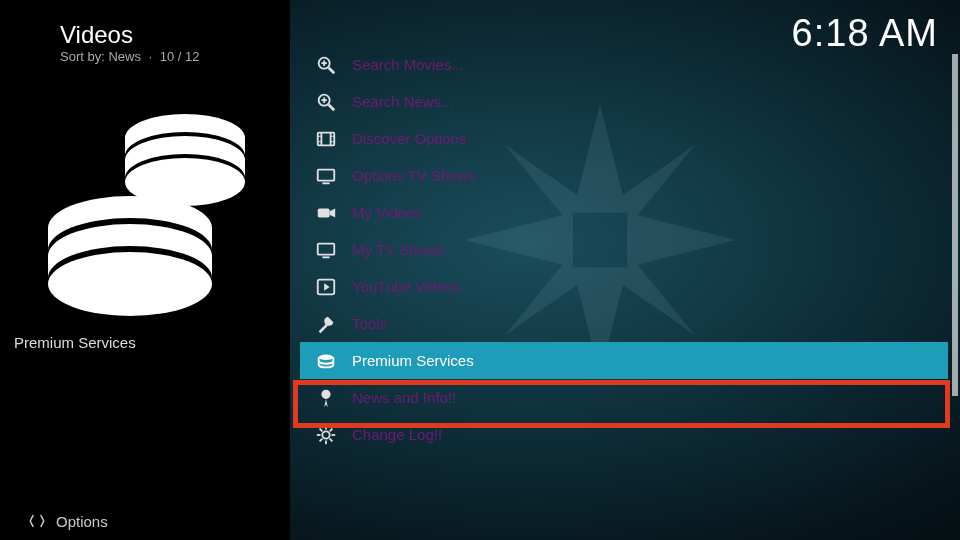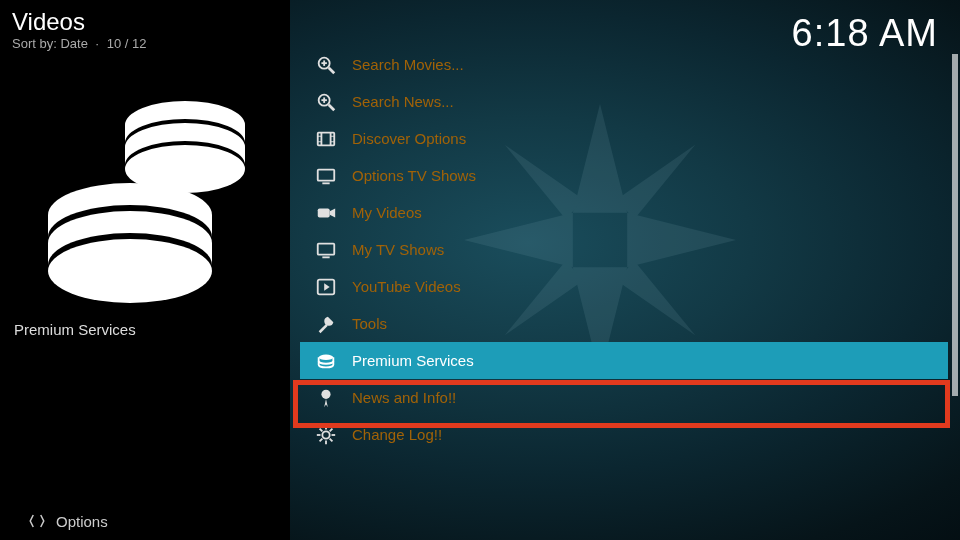--- a/index.html
+++ b/index.html
@@ -17,21 +17,21 @@
     pointer-events: none;
   }
   .sidebar {
     position: absolute;
     left: 0; top: 0; bottom: 0;
     width: 290px;
     background: #000;
     display: flex;
     flex-direction: column;
   }
-  .sidebar-header { padding: 8px 12px 4px 12px; }
+  .sidebar-header { padding: 21px 12px 4px 12px; margin-left: 48px; }
   .sidebar-title { font-size: 24px; font-weight: 300; color: #fff; }
   .sidebar-subtitle { font-size: 13px; color: #aaa; margin-top: 0px; }
   .logo-wrap { margin-top: 10px; text-align: center; padding: 0 20px; }
   .current-label { font-size: 15px; color: #ddd; padding: 12px 14px 0 14px; font-weight: 300; }
   .sidebar-footer {
     margin-top: auto;
     display: flex; align-items: center;
     padding: 10px 28px;
     color: #ccc; font-size: 15px;
   }
@@ -48,21 +48,21 @@
     position: absolute;
     left: 300px; top: 46px;
     width: 648px;
     display: flex; flex-direction: column;
   }
   .menu-item {
     display: flex; align-items: center;
     height: 37px;
     padding-left: 14px;
     font-size: 15px;
-    color: #a16207;
+    color: #701a75;
     font-weight: 300;
     cursor: pointer;
   }
   .menu-item .icon {
     width: 24px; height: 24px;
     margin-right: 14px;
     display: inline-flex; align-items: center; justify-content: center;
   }
   .menu-item .icon svg { width: 22px; height: 22px; fill: #e0e0e0; }
   .menu-item.selected {
@@ -101,21 +101,21 @@
     <path d="M78 78 L55 62 L60 56 Z"></path>
     <path d="M22 78 L40 56 L45 62 Z"></path>
     <path d="M22 22 L45 38 L40 44 Z"></path>
   </g>
 </svg>
 
 <div class="sidebar">
   <div class="sidebar-header">
     <div class="sidebar-title">Videos</div>
     <div class="sidebar-subtitle">
-      <span>Sort by: </span><span>Date</span>
+      <span>Sort by: </span><span>News</span>
       &nbsp;·&nbsp;
       <span>10 / 12</span>
     </div>
   </div>
   <div class="logo-wrap">
     <svg viewBox="0 0 220 240" width="220" height="240">
       <g fill="#fff">
 
         <ellipse cx="150" cy="60" rx="60" ry="24"></ellipse>
         <rect x="90" y="60" width="120" height="18"></rect>

